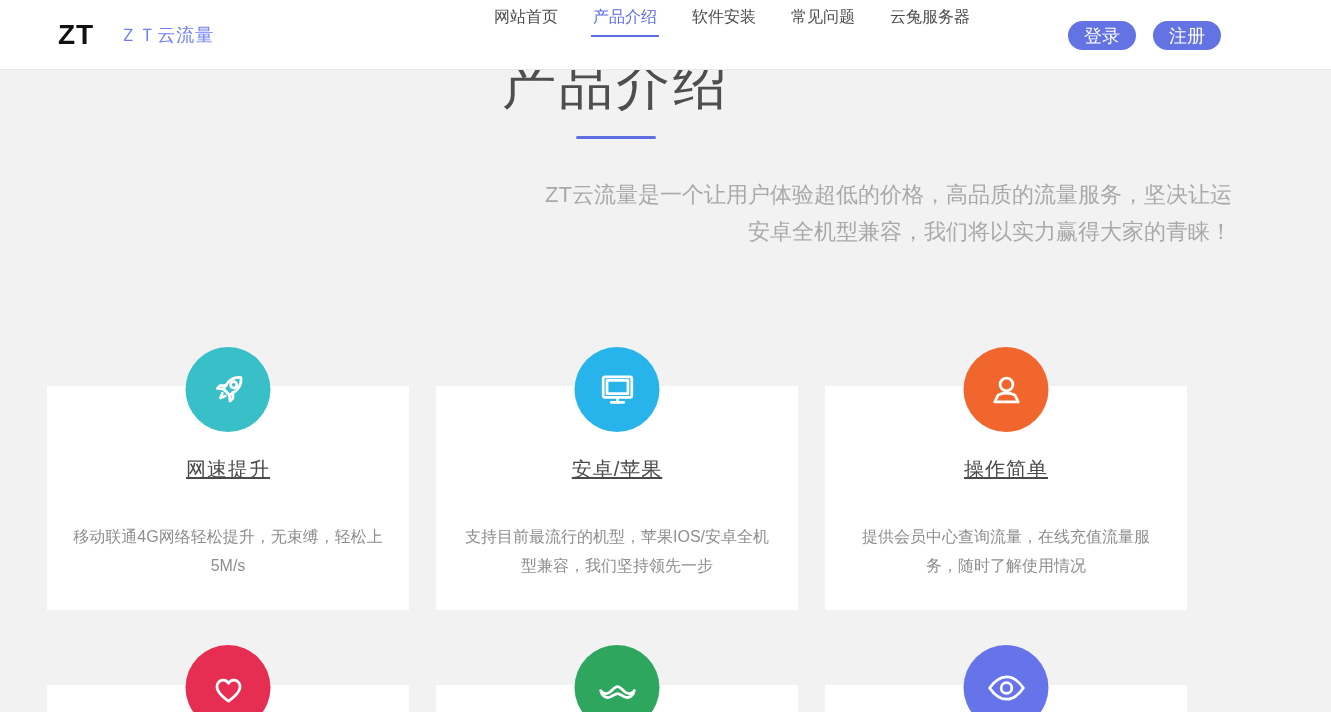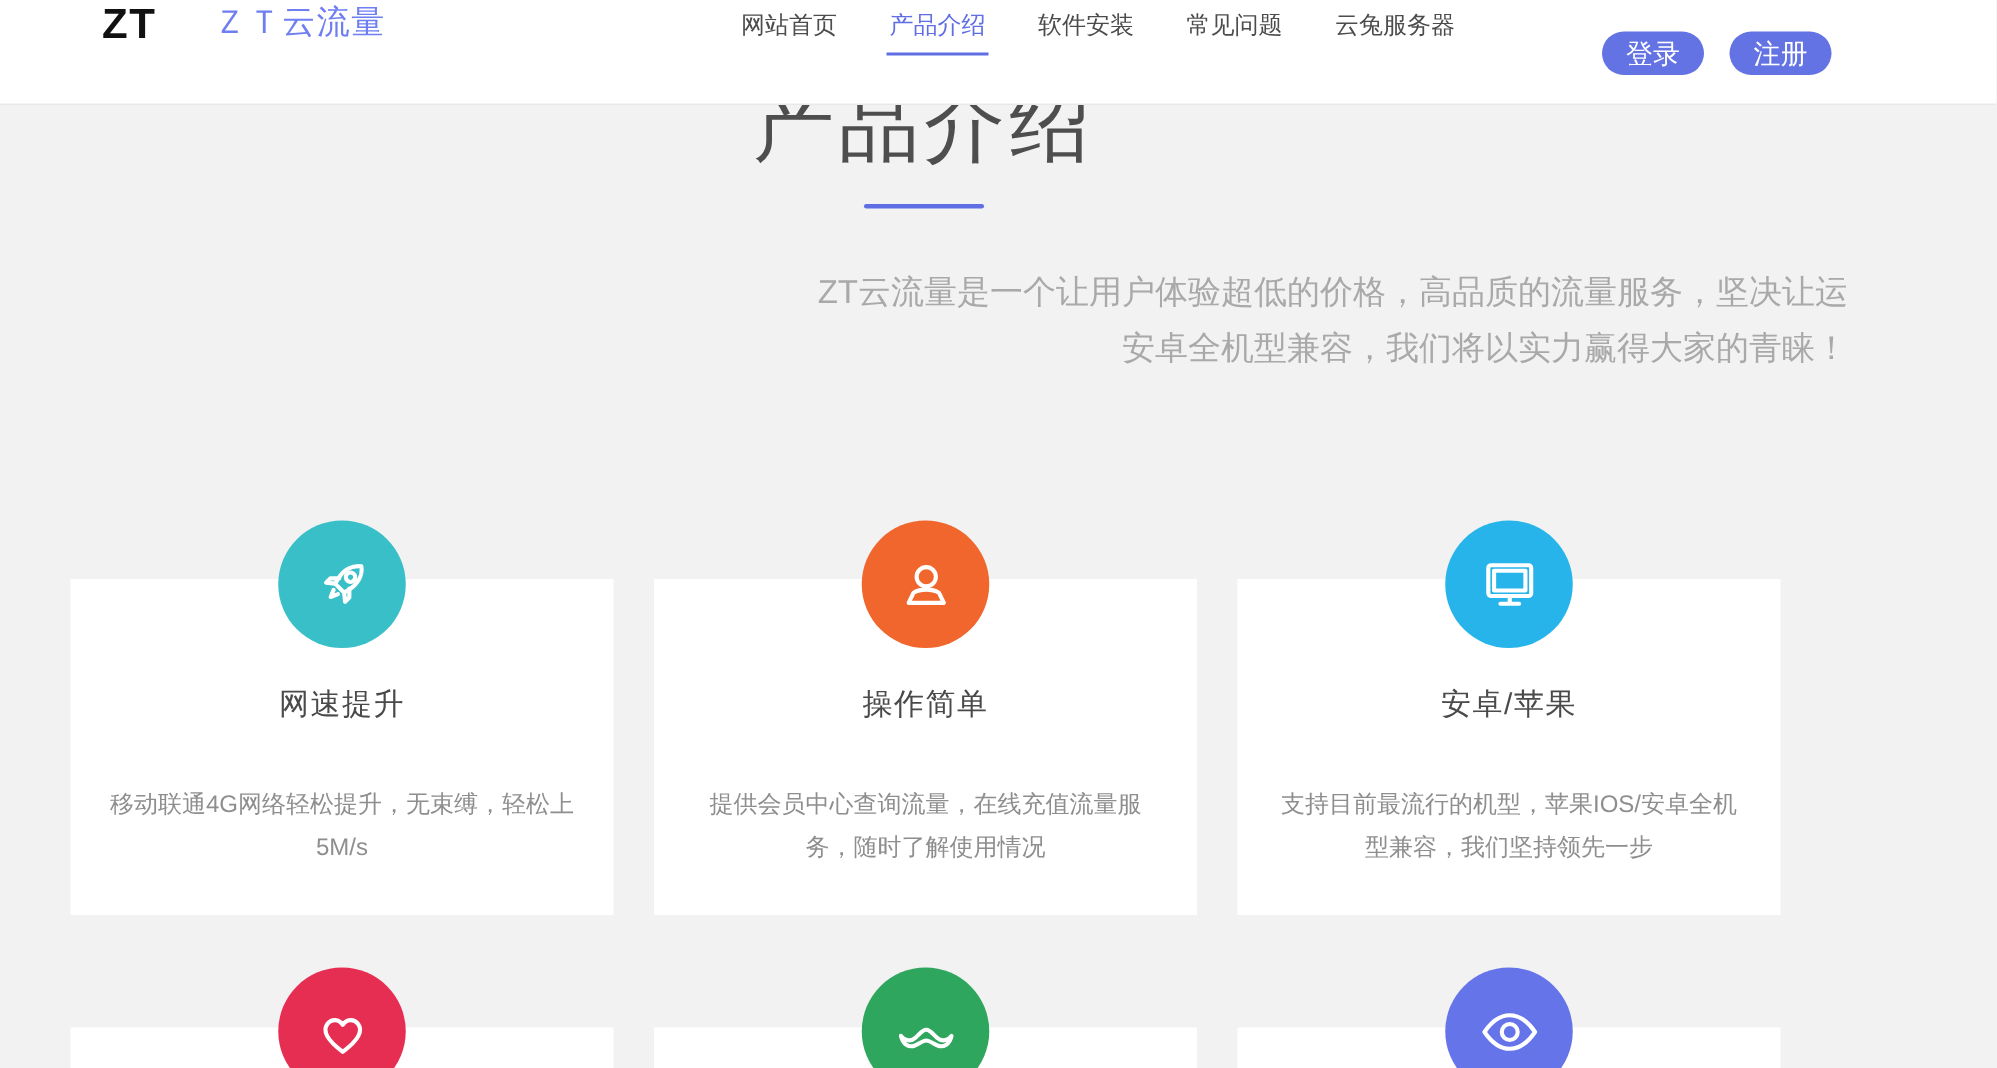--- a/index.html
+++ b/index.html
@@ -13,29 +13,29 @@
 
   
   .header {
     position: absolute; top: 0; left: 0;
     width: 100%; height: 70px;
     background: #ffffff;
     border-bottom: 1px solid #e9e9e9;
     z-index: 10;
   }
   .brand {
-    position: absolute; left: 68px; top: 0; height: 70px;
-    display: flex; align-items: flex-start; cursor: pointer;
+    position: absolute; left: 58px; top: 0; height: 70px;
+    display: flex; align-items: center; cursor: pointer;
   }
   .brand-badge {
     font-size: 28px; font-weight: 700; color: #111;
     letter-spacing: 1px;
   }
   .brand-name {
-    margin-left: 38px; font-size: 22px;
+    margin-left: 25px; font-size: 18px;
     color: var(--logo-text, #6f7ff2);
     letter-spacing: 1px;
   }
   .nav {
     position: absolute; left: 492px; top: 1px; height: 70px;
     display: flex; align-items: flex-start; gap: 31px;
   }
   .nav-link {
     font-size: 16px; color: #4c4c4c; text-decoration: none;
     padding: 6px 2px 7px 2px;
@@ -95,20 +95,21 @@
     top: -39px;
     width: 85px; height: 85px; border-radius: 50%;
     display: flex; align-items: center; justify-content: center;
   }
   .cards-row-2 .icon-circle { top: -40px; }
   .icon-circle svg { width: 44px; height: 44px; }
   .card-title {
     padding-top: 70px;
     font-size: 20px; font-weight: 400; color: #4a4a4a;
     letter-spacing: 1px;
+    text-decoration: underline;
   }
   .card-desc {
     margin: 39px auto 0; width: 314px;
     font-size: 16px; line-height: 29px; font-weight: 300;
     color: #8e8e8e;
   }
 </style>
 </head>
 <body>
 
@@ -149,43 +150,43 @@
           <path d="M14.6 11.2 L16.9 13.5 L16.9 15.7 L14.3 13.6"></path>
           <path d="M10.9 15.6 L12 18.2 L13.1 15.6"></path>
         </g>
       </svg>
     </div>
     <h3 class="card-title">网速提升</h3>
     <p class="card-desc">移动联通4G网络轻松提升，无束缚，轻松上5M/s</p>
   </div>
 
   <div class="card">
-    <div class="icon-circle" style="background: rgb(241, 102, 45);">
-      <svg viewBox="0 0 24 24" fill="none" stroke="#ffffff" stroke-width="1.5" stroke-linecap="round" stroke-linejoin="round">
-        <circle cx="12" cy="9" r="3.5"></circle>
-        <path d="M5.6 18.5 L7.4 14.8 C8.8 14 10.3 13.7 12 13.7 C13.7 13.7 15.2 14 16.6 14.8 L18.4 18.5 Z"></path>
-      </svg>
-    </div>
-    <h3 class="card-title">操作简单</h3>
-    <p class="card-desc">提供会员中心查询流量，在线充值流量服务，随时了解使用情况</p>
-  </div>
-
-  <div class="card">
     <div class="icon-circle" style="background: rgb(39, 180, 234);">
       <svg viewBox="0 0 24 24" fill="none" stroke="#ffffff" stroke-width="1.5" stroke-linecap="round" stroke-linejoin="round">
         <rect x="4.2" y="4.8" width="15.6" height="11.2" rx="1"></rect>
         <rect x="6.3" y="6.8" width="11.4" height="7.2"></rect>
         <path d="M12 16 L12 18.6"></path>
         <path d="M8.6 18.8 L15.4 18.8"></path>
       </svg>
     </div>
     <h3 class="card-title">安卓/苹果</h3>
     <p class="card-desc">支持目前最流行的机型，苹果IOS/安卓全机型兼容，我们坚持领先一步</p>
   </div>
 
+  <div class="card">
+    <div class="icon-circle" style="background: rgb(241, 102, 45);">
+      <svg viewBox="0 0 24 24" fill="none" stroke="#ffffff" stroke-width="1.5" stroke-linecap="round" stroke-linejoin="round">
+        <circle cx="12" cy="9" r="3.5"></circle>
+        <path d="M5.6 18.5 L7.4 14.8 C8.8 14 10.3 13.7 12 13.7 C13.7 13.7 15.2 14 16.6 14.8 L18.4 18.5 Z"></path>
+      </svg>
+    </div>
+    <h3 class="card-title">操作简单</h3>
+    <p class="card-desc">提供会员中心查询流量，在线充值流量服务，随时了解使用情况</p>
+  </div>
+
 </div>
 
 <div class="cards-row cards-row-2">
 
   <div class="card">
     <div class="icon-circle" style="background: rgb(230, 46, 83);">
       <svg viewBox="0 0 24 24" fill="none" stroke="#ffffff" stroke-width="1.5" stroke-linecap="round" stroke-linejoin="round">
         <path d="M12 19.2 C6.2 14.9 4.6 11.6 6.4 9.1 C7.9 7 10.7 7.3 12 9.4 C13.3 7.3 16.1 7 17.6 9.1 C19.4 11.6 17.8 14.9 12 19.2 Z"></path>
       </svg>
     </div>

